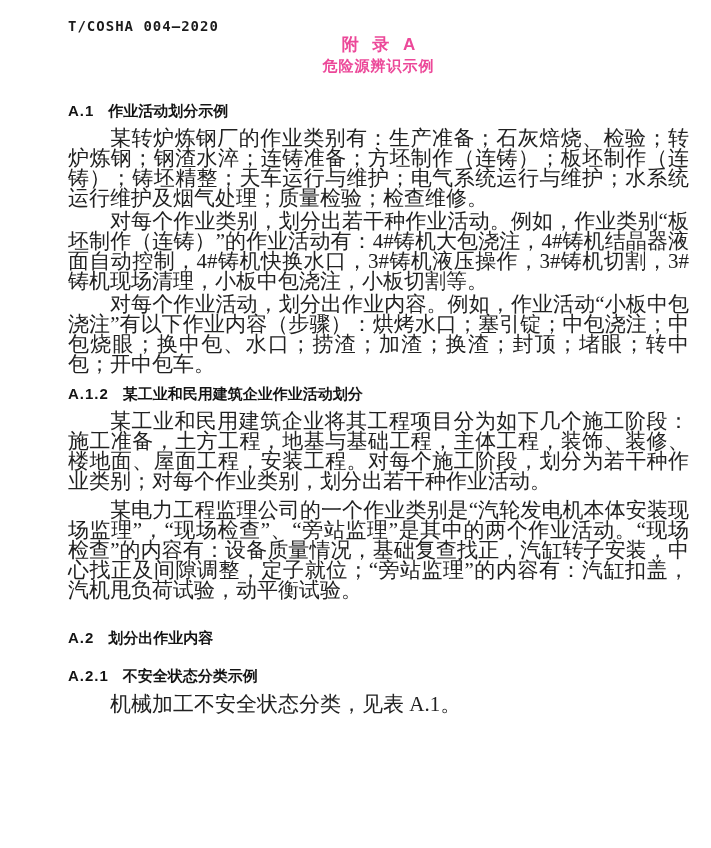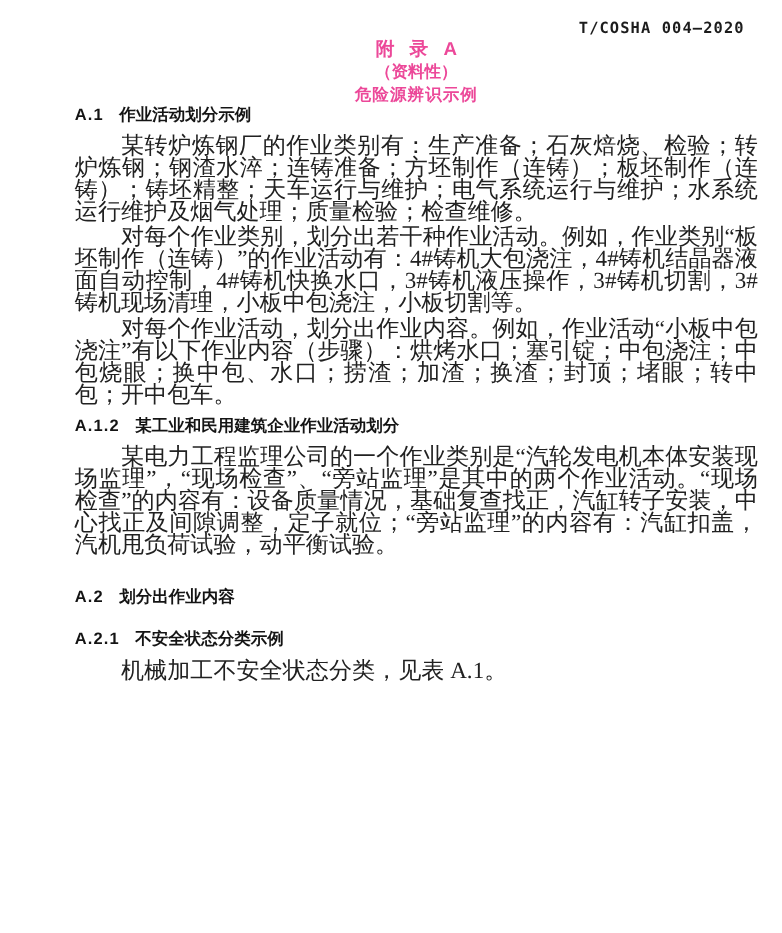--- a/index.html
+++ b/index.html
@@ -9,21 +9,21 @@
     height: 848px;
     margin: 0 auto;
     background: #ffffff;
     color: #212121;
     box-sizing: border-box;
     padding: 18px 22px 0 68px;
     overflow: hidden;
     font-family: "Liberation Serif", "DejaVu Serif", serif;
   }
   .doc-header {
-    text-align: right;
+    text-align: left;
     margin-right: 12px;
     font-family: "DejaVu Sans Mono", "Liberation Mono", monospace;
     font-weight: bold;
     font-size: 14px;
     letter-spacing: 1px;
     line-height: 16px;
     color: #1c1c1c;
   }
   .title-block {
     text-align: center;
@@ -35,21 +35,21 @@
   .title-block .t2 { font-size: 15px; line-height: 21px; }
   .title-block .t3 { font-size: 15px; line-height: 21px; letter-spacing: 1px; }
   .sec-h2, .sec-h3 {
     font-family: "Liberation Sans", "DejaVu Sans", sans-serif;
     font-weight: bold;
     font-size: 15px;
     line-height: 16px;
     color: #141414;
     margin: 0;
   }
-  .sec-h2.a1  { }
+  .sec-h2.a1  { margin-top: 27px; }
   .sec-h3.a11 { margin-top: 22px; }
   .sec-h3.a12 { margin-top: 12px; }
   .sec-h3.a13 { margin-top: 10px; }
   .sec-h2.a2  { margin-top: 30px; }
   .sec-h3.a21 { margin-top: 22px; }
   .sec-label { margin-right: 14px; letter-spacing: 1px; }
   .para {
     margin: 3px 0 0 0;
     font-size: 21px;
     line-height: 20px;
@@ -62,37 +62,37 @@
 </style>
 </head>
 <body>
 
 <div class="page">
 
   <div class="doc-header">T/COSHA 004—2020</div>
 
   <div class="title-block">
     <div class="t1">附 录 A</div>
-    <div class="t2">（资料性）</div>
     <div class="t3">危险源辨识示例</div>
   </div>
 
   <h2 class="sec-h2 a1">
     <span class="sec-label">A.1</span><span class="sec-title">作业活动划分示例</span>
   </h2>
 
 
   <p class="para first">某转炉炼钢厂的作业类别有：生产准备；石灰焙烧、检验；转炉炼钢；钢渣水淬；连铸准备；方坯制作（连铸）；板坯制作（连铸）；铸坯精整；天车运行与维护；电气系统运行与维护；水系统运行维护及烟气处理；质量检验；检查维修。</p>
   <p class="para">对每个作业类别，划分出若干种作业活动。例如，作业类别“板坯制作（连铸）”的作业活动有：4#铸机大包浇注，4#铸机结晶器液面自动控制，4#铸机快换水口，3#铸机液压操作，3#铸机切割，3#铸机现场清理，小板中包浇注，小板切割等。</p>
   <p class="para">对每个作业活动，划分出作业内容。例如，作业活动“小板中包浇注”有以下作业内容（步骤）：烘烤水口；塞引锭；中包浇注；中包烧眼；换中包、水口；捞渣；加渣；换渣；封顶；堵眼；转中包；开中包车。</p>
 
   <h3 class="sec-h3 a12">
     <span class="sec-label">A.1.2</span><span class="sec-title">某工业和民用建筑企业作业活动划分</span>
   </h3>
 
+  <p class="para first">某工业和民用建筑企业将其工程项目分为如下几个施工阶段：施工准备，土方工程，地基与基础工程，主体工程，装饰、装修、楼地面、屋面工程，安装工程。对每个施工阶段，划分为若干种作业类别；对每个作业类别，划分出若干种作业活动。</p>
 
 
   <p class="para first">某电力工程监理公司的一个作业类别是“汽轮发电机本体安装现场监理”，“现场检查”、“旁站监理”是其中的两个作业活动。“现场检查”的内容有：设备质量情况，基础复查找正，汽缸转子安装，中心找正及间隙调整，定子就位；“旁站监理”的内容有：汽缸扣盖，汽机甩负荷试验，动平衡试验。</p>
 
   <h2 class="sec-h2 a2">
     <span class="sec-label">A.2</span><span class="sec-title">划分出作业内容</span>
   </h2>
 
   <h3 class="sec-h3 a21">
     <span class="sec-label">A.2.1</span><span class="sec-title">不安全状态分类示例</span>

